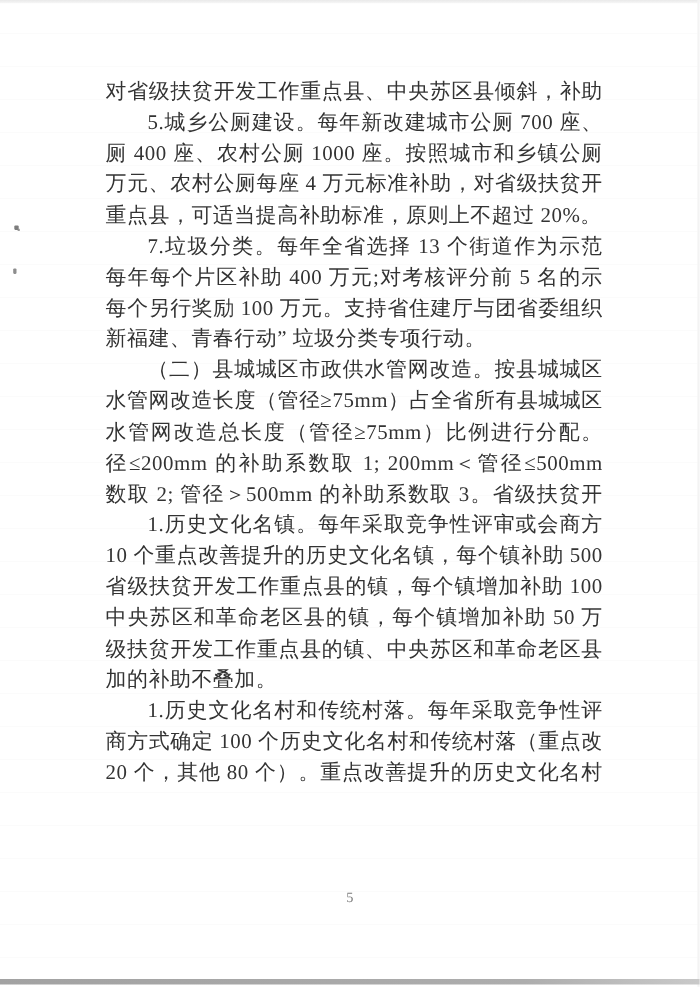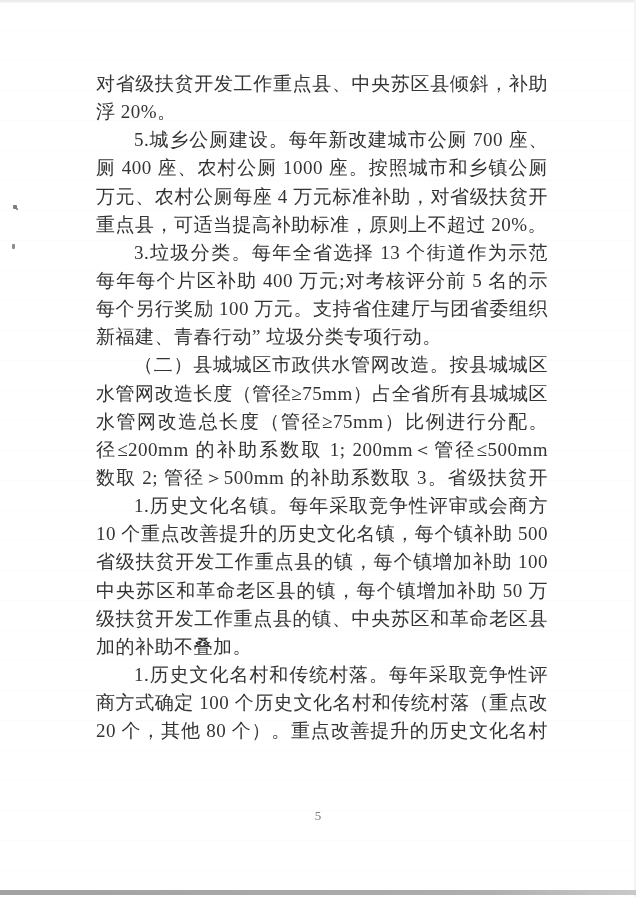--- a/index.html
+++ b/index.html
@@ -77,26 +77,25 @@
 
 <div class="page">
   <div class="scan-texture"></div>
   <div class="scan-edge-top"></div>
   <div class="scan-edge-right"></div>
   <div class="speck speck-1"></div>
   <div class="speck speck-2"></div>
 
   <div class="text-block">
       <div class="line"><span class="seg">对省级扶贫开发工作重点县、中央苏区县倾斜，补助标准上</span></div>
-      <div class="line short"><span class="seg">浮 20%。</span></div>
       <div class="line indent"><span class="seg bold">5.城乡公厕建设。</span><span class="seg">每年新改建城市公厕 700 座、乡镇公</span></div>
       <div class="line"><span class="seg">厕 400 座、农村公厕 1000 座。按照城市和乡镇公厕每座 5</span></div>
       <div class="line"><span class="seg">万元、农村公厕每座 4 万元标准补助，对省级扶贫开发工作</span></div>
       <div class="line short"><span class="seg">重点县，可适当提高补助标准，原则上不超过 20%。</span></div>
-      <div class="line indent"><span class="seg bold">3.垃圾分类。</span><span class="seg">每年全省选择 13 个街道作为示范片区，</span></div>
+      <div class="line indent"><span class="seg bold">7.垃圾分类。</span><span class="seg">每年全省选择 13 个街道作为示范片区，</span></div>
       <div class="line"><span class="seg">每年每个片区补助 400 万元;对考核评分前 5 名的示范片区，</span></div>
       <div class="line"><span class="seg">每个另行奖励 100 万元。支持省住建厅与团省委组织开展“清</span></div>
       <div class="line short"><span class="seg">新福建、青春行动” 垃圾分类专项行动。</span></div>
       <div class="line indent"><span class="seg bold">（二）县城城区市政供水管网改造。</span><span class="seg">按县城城区市政供</span></div>
       <div class="line"><span class="seg">水管网改造长度（管径≥75mm）占全省所有县城城区市政供</span></div>
       <div class="line"><span class="seg">水管网改造总长度（管径≥75mm）比例进行分配。75mm≤管</span></div>
       <div class="line"><span class="seg">径≤200mm 的补助系数取 1; 200mm＜管径≤500mm 的补助系</span></div>
       <div class="line"><span class="seg">数取 2; 管径＞500mm 的补助系数取 3。省级扶贫开发工作重</span></div>
       <div class="line indent"><span class="seg bold">1.历史文化名镇。</span><span class="seg">每年采取竞争性评审或会商方式确定</span></div>
       <div class="line"><span class="seg">10 个重点改善提升的历史文化名镇，每个镇补助 500 万元。</span></div>

